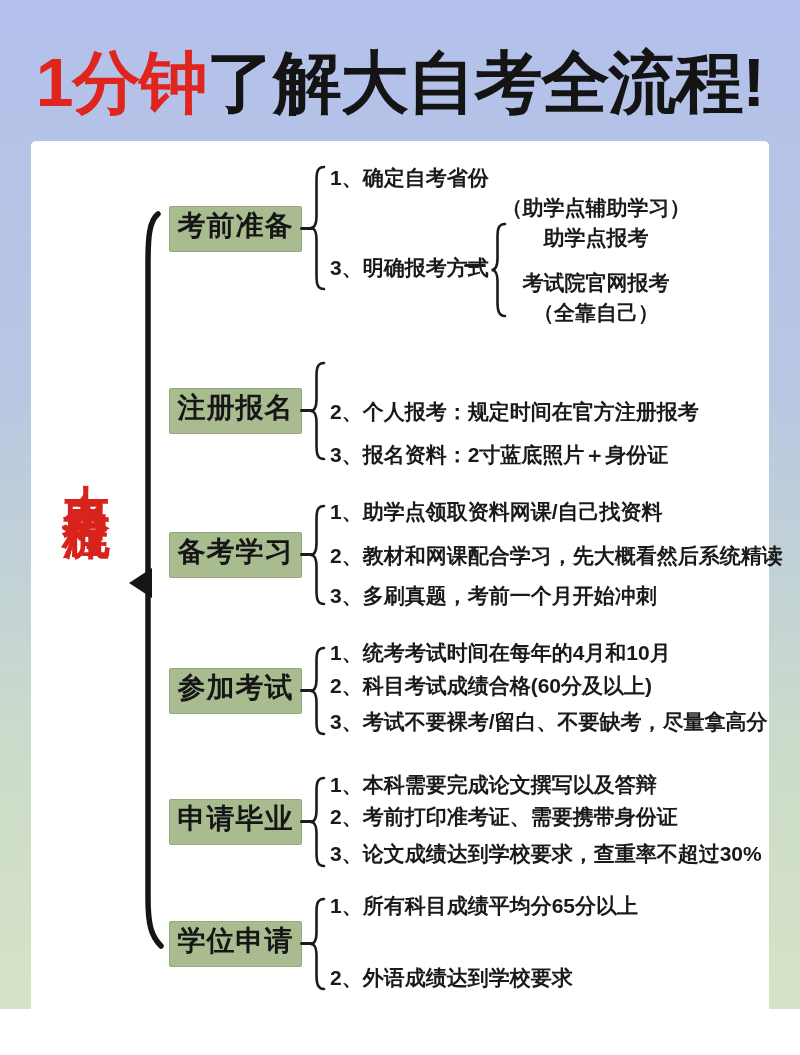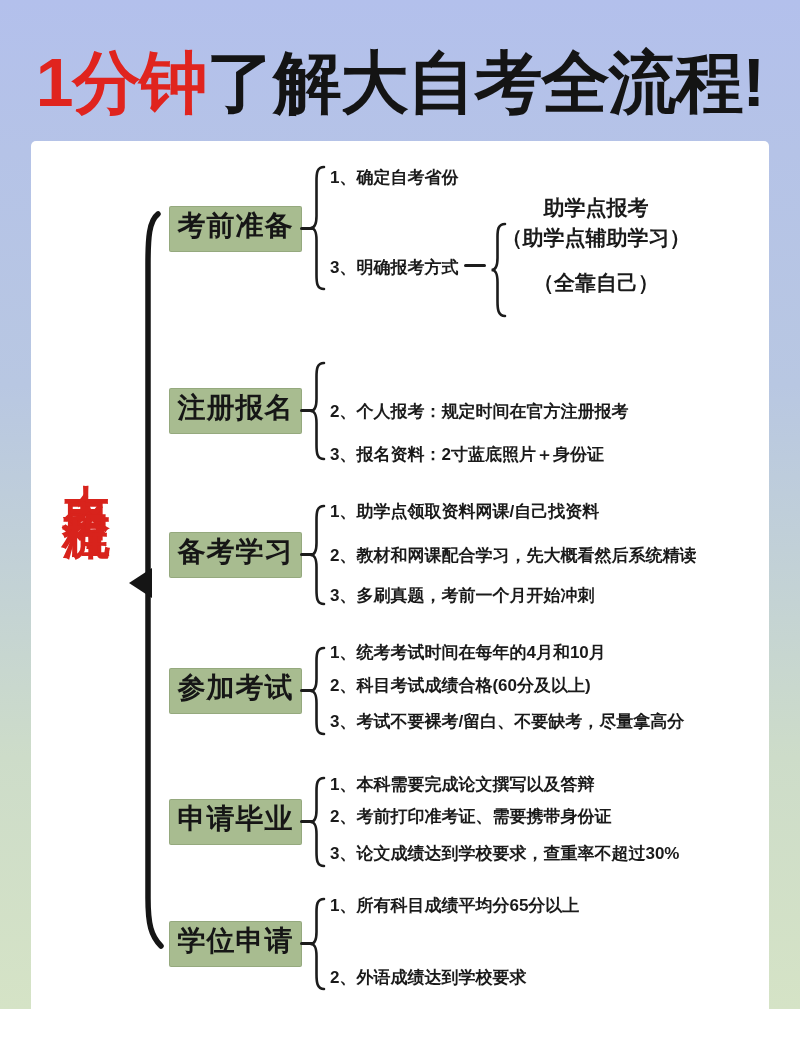--- a/index.html
+++ b/index.html
@@ -40,21 +40,21 @@
     white-space:nowrap;
   }
   .tick{
     position:absolute;left:300px;width:14px;height:3px;
     background:#1c1c1c;border-radius:2px;
   }
   .brace{position:absolute;left:310px;}
   .brace path{stroke:#1c1c1c;stroke-width:2.6;fill:none;stroke-linecap:round;}
   .item{
     position:absolute;left:330px;
-    font-size:17px;line-height:26px;font-weight:700;
+    font-size:21px;line-height:26px;font-weight:700;
     color:#1a1a1a;white-space:nowrap;
   }
   .opt-group{
     position:absolute;left:470px;width:252px;text-align:center;
     font-size:21px;line-height:30px;font-weight:700;color:#1a1a1a;
     white-space:nowrap;
   }
   .opt-tick{
     position:absolute;left:464px;top:264px;width:22px;height:3px;
     background:#1c1c1c;border-radius:2px;
@@ -88,24 +88,25 @@
     <path d="M14 2 C7 2 6.5 8 6.5 16 L6.5 51 C6.5 59 5 63 0.5 63 C5 63 6.5 67 6.5 75 L6.5 110 C6.5 118 7 124 14 124"></path>
   </svg>
   <div class="item" style="top:165px">1、确定自考省份</div>
   <div class="item" style="top:255px">3、明确报考方式</div>
 
   <div class="opt-tick"></div>
   <svg class="opt-brace" style="top:222px" width="18" height="96" viewBox="0 0 18 96">
     <path d="M14 2 C7 2 6.5 8 6.5 15 L6.5 36 C6.5 44 5 48 0.5 48 C5 48 6.5 52 6.5 60 L6.5 79 C6.5 87 7 94 14 94"></path>
   </svg>
   <div class="opt-group" style="top:193px">
+    <div>（助学点辅助学习）</div>
     <div>助学点报考</div>
-    <div>（助学点辅助学习）</div>
   </div>
   <div class="opt-group" style="top:268px">
+    <div>考试院官网报考</div>
     <div>（全靠自己）</div>
   </div>
 
   <div class="stage-box" style="top:388px">
     <span>注册报名</span>
   </div>
   <div class="tick" style="top:409px"></div>
   <svg class="brace" style="top:361px" width="18" height="100" viewBox="0 0 18 100">
     <path d="M14 2 C7 2 6.5 8 6.5 16 L6.5 38 C6.5 46 5 50 0.5 50 C5 50 6.5 54 6.5 62 L6.5 84 C6.5 92 7 98 14 98"></path>
   </svg>

